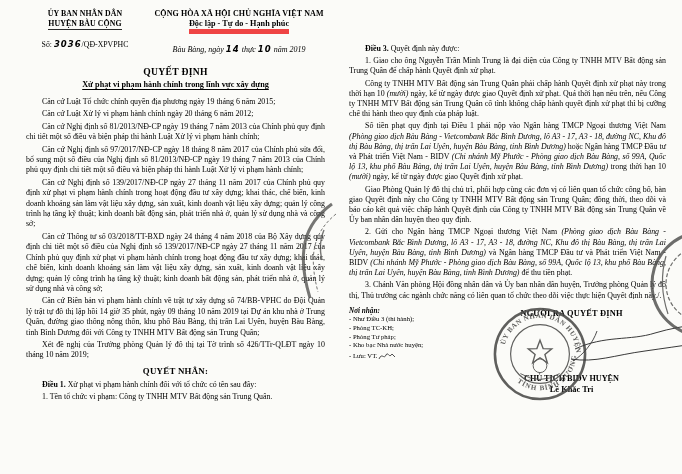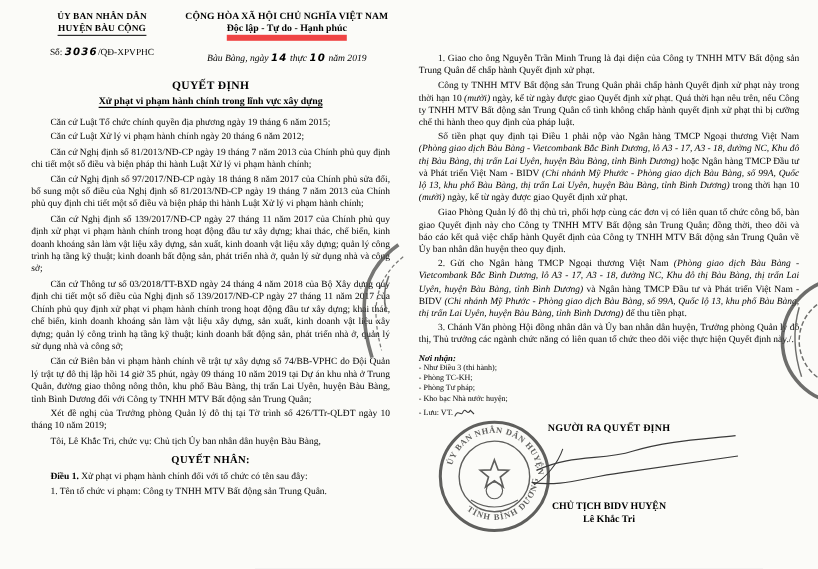--- a/index.html
+++ b/index.html
@@ -32,21 +32,21 @@
   .body-text{margin-top:8px;}
   p.para{
     margin:0 0 2px 0;font-size:7.9px;line-height:10.4px;
     text-align:justify;text-indent:16px;
   }
   .page-right p.para{line-height:10.2px;margin-bottom:2px;}
   .b{font-weight:bold;}
   .i{font-style:italic;}
   .center-head{text-align:center;font-weight:bold;font-size:8.8px;margin:5px 0 4px 0;letter-spacing:.3px;}
 
-  .footer{position:relative;display:flex;margin-top:6px;flex-direction:column;}
+  .footer{position:relative;display:flex;margin-top:6px;}
   .noi-nhan{width:128px;font-size:6.7px;line-height:8.6px;}
   .noi-nhan .nn-title{font-weight:bold;font-style:italic;font-size:7.2px;}
   .sig-block{flex:1;text-align:center;position:relative;padding-top:2px;}
   .sig-title{font-weight:bold;font-size:8.4px;letter-spacing:.2px;position:relative;z-index:1;}
   .sig-gap{height:56px;}
   .sig-pos{font-weight:bold;font-size:8.2px;position:relative;z-index:1;}
   .sig-name{font-weight:bold;font-size:8.4px;margin-top:2px;position:relative;z-index:1;}
 
   .stamp-big{position:absolute;left:14px;top:-2px;width:98px;height:98px;z-index:2;opacity:.88;}
   .sig-strokes{position:absolute;left:58px;top:8px;width:210px;height:64px;z-index:2;}
@@ -78,29 +78,29 @@
 
     <div class="body-text">
       <p class="para">Căn cứ Luật Tổ chức chính quyền địa phương ngày 19 tháng 6 năm 2015;</p>
       <p class="para">Căn cứ Luật Xử lý vi phạm hành chính ngày 20 tháng 6 năm 2012;</p>
       <p class="para">Căn cứ Nghị định số 81/2013/NĐ-CP ngày 19 tháng 7 năm 2013 của Chính phủ quy định chi tiết một số điều và biện pháp thi hành Luật Xử lý vi phạm hành chính;</p>
       <p class="para">Căn cứ Nghị định số 97/2017/NĐ-CP ngày 18 tháng 8 năm 2017 của Chính phủ sửa đổi, bổ sung một số điều của Nghị định số 81/2013/NĐ-CP ngày 19 tháng 7 năm 2013 của Chính phủ quy định chi tiết một số điều và biện pháp thi hành Luật Xử lý vi phạm hành chính;</p>
       <p class="para">Căn cứ Nghị định số 139/2017/NĐ-CP ngày 27 tháng 11 năm 2017 của Chính phủ quy định xử phạt vi phạm hành chính trong hoạt động đầu tư xây dựng; khai thác, chế biến, kinh doanh khoáng sản làm vật liệu xây dựng, sản xuất, kinh doanh vật liệu xây dựng; quản lý công trình hạ tầng kỹ thuật; kinh doanh bất động sản, phát triển nhà ở, quản lý sử dụng nhà và công sở;</p>
       <p class="para">Căn cứ Thông tư số 03/2018/TT-BXD ngày 24 tháng 4 năm 2018 của Bộ Xây dựng quy định chi tiết một số điều của Nghị định số 139/2017/NĐ-CP ngày 27 tháng 11 năm 2017 của Chính phủ quy định xử phạt vi phạm hành chính trong hoạt động đầu tư xây dựng; khai thác, chế biến, kinh doanh khoáng sản làm vật liệu xây dựng, sản xuất, kinh doanh vật liệu xây dựng; quản lý công trình hạ tầng kỹ thuật; kinh doanh bất động sản, phát triển nhà ở, quản lý sử dụng nhà và công sở;</p>
       <p class="para">Căn cứ Biên bản vi phạm hành chính về trật tự xây dựng số 74/BB-VPHC do Đội Quản lý trật tự đô thị lập hồi 14 giờ 35 phút, ngày 09 tháng 10 năm 2019 tại Dự án khu nhà ở Trung Quân, đường giao thông nông thôn, khu phố Bàu Bàng, thị trấn Lai Uyên, huyện Bàu Bàng, tỉnh Bình Dương đối với Công ty TNHH MTV Bất động sản Trung Quân;</p>
       <p class="para">Xét đề nghị của Trưởng phòng Quản lý đô thị tại Tờ trình số 426/TTr-QLĐT ngày 10 tháng 10 năm 2019;</p>
-      <p class="para">Tôi, Lê Khắc Tri, chức vụ: Chủ tịch Ủy ban nhân dân huyện Bàu Bàng,</p>
     </div>
 
     <div class="center-head">QUYẾT NHÂN:</div>
     <p class="para"><span class="b">Điều 1.</span><span> Xử phạt vi phạm hành chính đối với tổ chức có tên sau đây:</span></p>
     <p class="para">1. Tên tổ chức vi phạm: Công ty TNHH MTV Bất động sản Trung Quân.</p>
   </div>
 
   <div class="page page-right">
+    <p class="para"><span class="b">Điều 3.</span><span> Quyết định này được:</span></p>
     <p class="para">1. Giao cho ông Nguyễn Trần Minh Trung là đại diện của Công ty TNHH MTV Bất động sản Trung Quân để chấp hành Quyết định xử phạt.</p>
     <p class="para"><span>Công ty TNHH MTV Bất động sản Trung Quân phải chấp hành Quyết định xử phạt này trong thời hạn 10 </span><span class="i">(mười)</span><span> ngày, kể từ ngày được giao Quyết định xử phạt. Quá thời hạn nêu trên, nếu Công ty TNHH MTV Bất động sản Trung Quân cố tình không chấp hành quyết định xử phạt thì bị cưỡng chế thi hành theo quy định của pháp luật.</span></p>
     <p class="para"><span>Số tiền phạt quy định tại Điều 1 phải nộp vào Ngân hàng TMCP Ngoại thương Việt Nam </span><span class="i">(Phòng giao dịch Bàu Bàng - Vietcombank Bắc Bình Dương, lô A3 - 17, A3 - 18, đường NC, Khu đô thị Bàu Bàng, thị trấn Lai Uyên, huyện Bàu Bàng, tỉnh Bình Dương)</span><span> hoặc Ngân hàng TMCP Đầu tư và Phát triển Việt Nam - BIDV </span><span class="i">(Chi nhánh Mỹ Phước - Phòng giao dịch Bàu Bàng, số 99A, Quốc lộ 13, khu phố Bàu Bàng, thị trấn Lai Uyên, huyện Bàu Bàng, tỉnh Bình Dương)</span><span> trong thời hạn 10 </span><span class="i">(mười)</span><span> ngày, kể từ ngày được giao Quyết định xử phạt.</span></p>
     <p class="para">Giao Phòng Quản lý đô thị chủ trì, phối hợp cùng các đơn vị có liên quan tổ chức công bố, bàn giao Quyết định này cho Công ty TNHH MTV Bất động sản Trung Quân; đồng thời, theo dõi và báo cáo kết quả việc chấp hành Quyết định của Công ty TNHH MTV Bất động sản Trung Quân về Ủy ban nhân dân huyện theo quy định.</p>
     <p class="para"><span>2. Gửi cho Ngân hàng TMCP Ngoại thương Việt Nam </span><span class="i">(Phòng giao dịch Bàu Bàng - Vietcombank Bắc Bình Dương, lô A3 - 17, A3 - 18, đường NC, Khu đô thị Bàu Bàng, thị trấn Lai Uyên, huyện Bàu Bàng, tỉnh Bình Dương)</span><span> và Ngân hàng TMCP Đầu tư và Phát triển Việt Nam - BIDV </span><span class="i">(Chi nhánh Mỹ Phước - Phòng giao dịch Bàu Bàng, số 99A, Quốc lộ 13, khu phố Bàu Bàng, thị trấn Lai Uyên, huyện Bàu Bàng, tỉnh Bình Dương)</span><span> để thu tiền phạt.</span></p>
     <p class="para">3. Chánh Văn phòng Hội đồng nhân dân và Ủy ban nhân dân huyện, Trưởng phòng Quản lý đô thị, Thủ trưởng các ngành chức năng có liên quan tổ chức theo dõi việc thực hiện Quyết định này./.</p>
 
     <div class="footer">
       <div class="noi-nhan">
         <div class="nn-title">Nơi nhận:</div>

